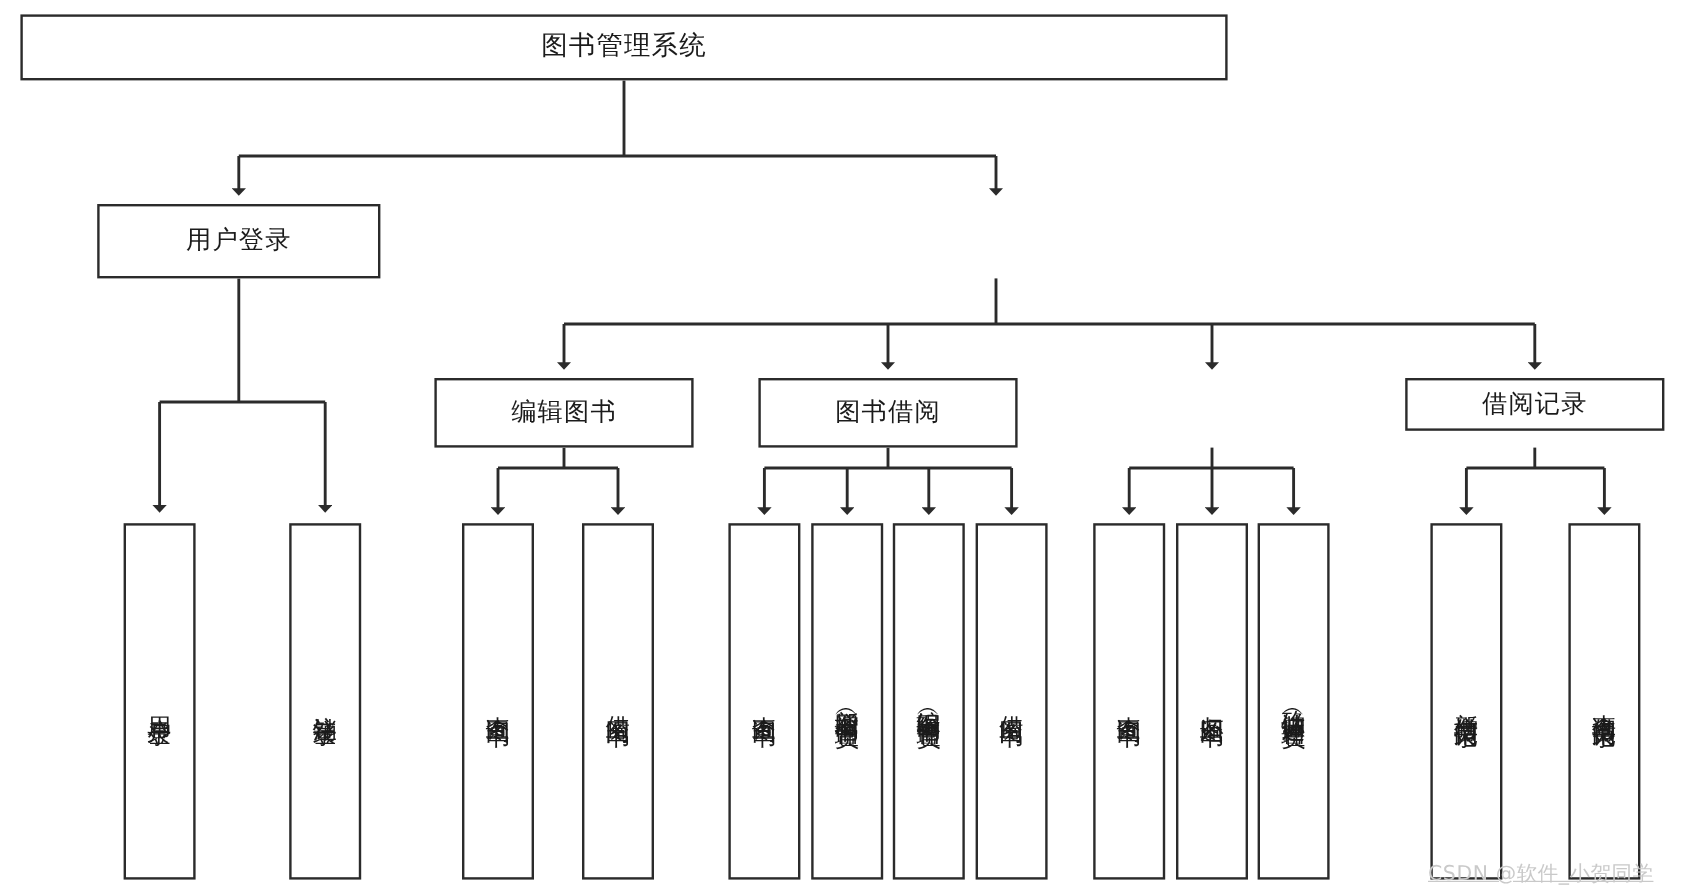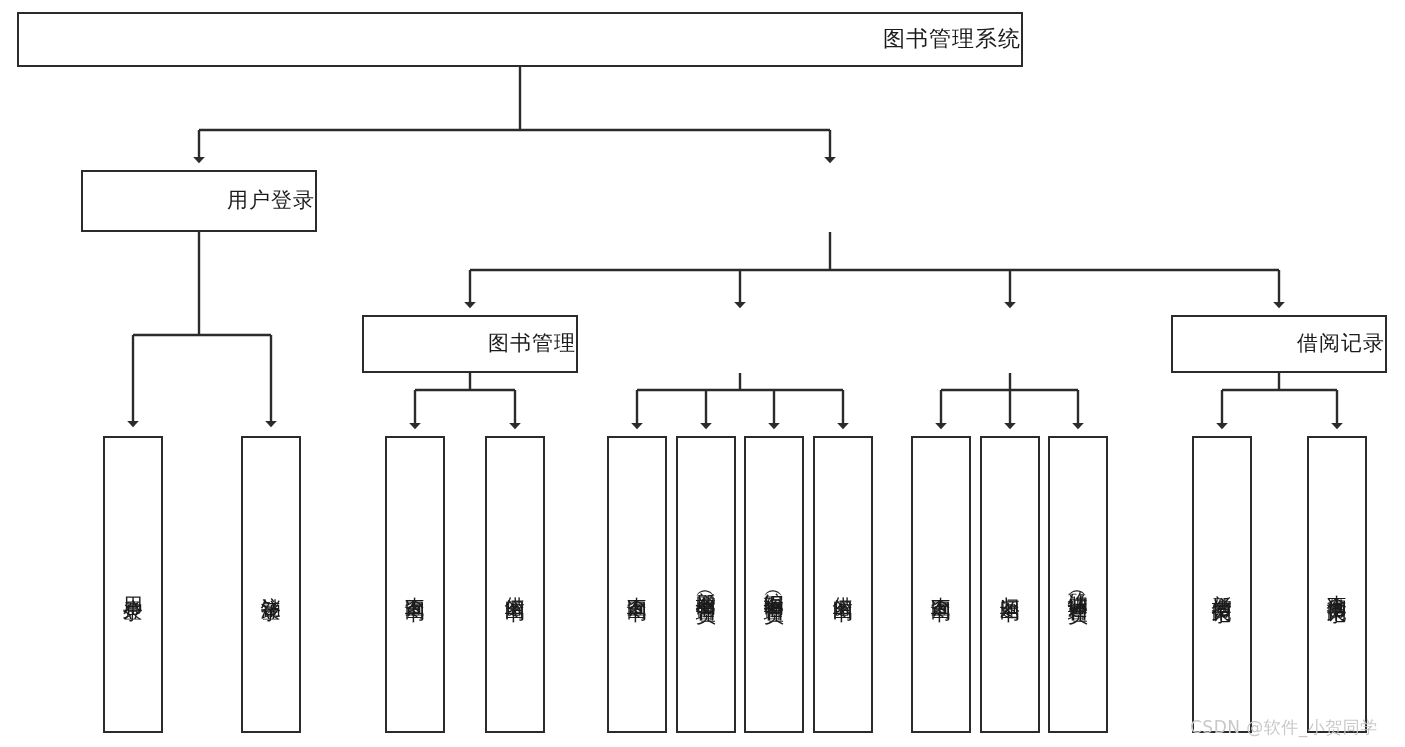--- a/index.html
+++ b/index.html
@@ -26,21 +26,21 @@
     height: 747px;
     pointer-events: none;
   }
   .node {
     position: absolute;
     box-sizing: border-box;
     background: #ffffff;
     border: 2px solid #2b2b2b;
     display: flex;
     align-items: center;
-    justify-content: flex-end;
+    justify-content: center;
     color: #1b1b1b;
   }
   .node.h {
     
     font-size: 21px;
     line-height: 1.1;
     letter-spacing: 1px;
   }
   .node.root {
     font-size: 22px;
@@ -62,20 +62,21 @@
     display: block;
     text-align: center;
   }
   .watermark {
     position: absolute;
     font-size: 17px;
     color: #c9c9c9;
     white-space: nowrap;
     letter-spacing: 0.5px;
     user-select: none;
+    text-decoration: underline;
   }
 </style>
 </head>
 <body>
 
 <div id="diagram-root">
 
   <svg id="edge-layer" viewBox="0 0 1405 747" width="1405" height="747" xmlns="http://www.w3.org/2000/svg">
     <defs>
       <marker id="arrowhead" markerWidth="10" markerHeight="12" refX="3.2" refY="6" orient="auto" markerUnits="userSpaceOnUse">
@@ -128,23 +129,26 @@
 
   <div class="node h root" style="left:17px; top:12px; width:1006px; height:55px;">
     <span>图书管理系统</span>
   </div>
 
   <div class="node h" style="left:81px; top:170px; width:236px; height:62px;">
     <span>用户登录</span>
   </div>
 
   <div class="node h" style="left:362px; top:315px; width:216px; height:58px;">
-    <span>图书管理</span>
+    <span>编辑图书</span>
   </div>
-  <div class="node h" style="left:1171px; top:315px; width:216px; height:58px;">
+  <div class="node h" style="left:632px; top:315px; width:216px; height:58px;">
+    <span>图书借阅</span>
+  </div>
+  <div class="node h" style="left:1171px; top:315px; width:216px; height:44px;">
     <span>借阅记录</span>
   </div>
 
   <div class="node v" style="left:103px; top:436px; width:60px; height:297px;">
     <span class="vtext">用户登录</span>
   </div>
   <div class="node v" style="left:241px; top:436px; width:60px; height:297px;">
     <span class="vtext">注销登录</span>
   </div>
 

